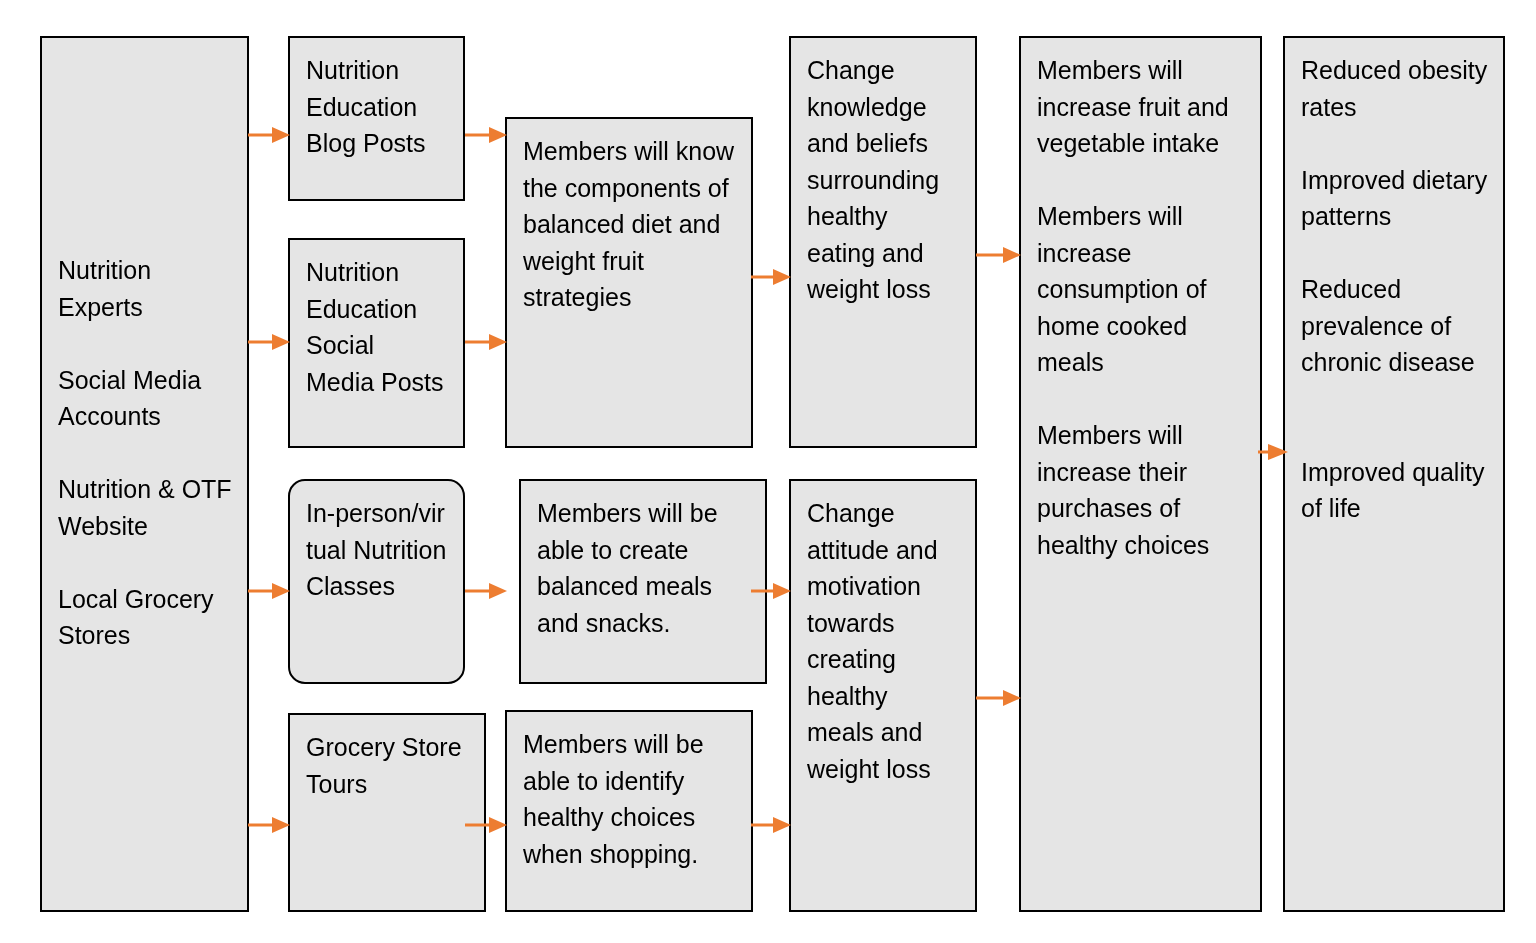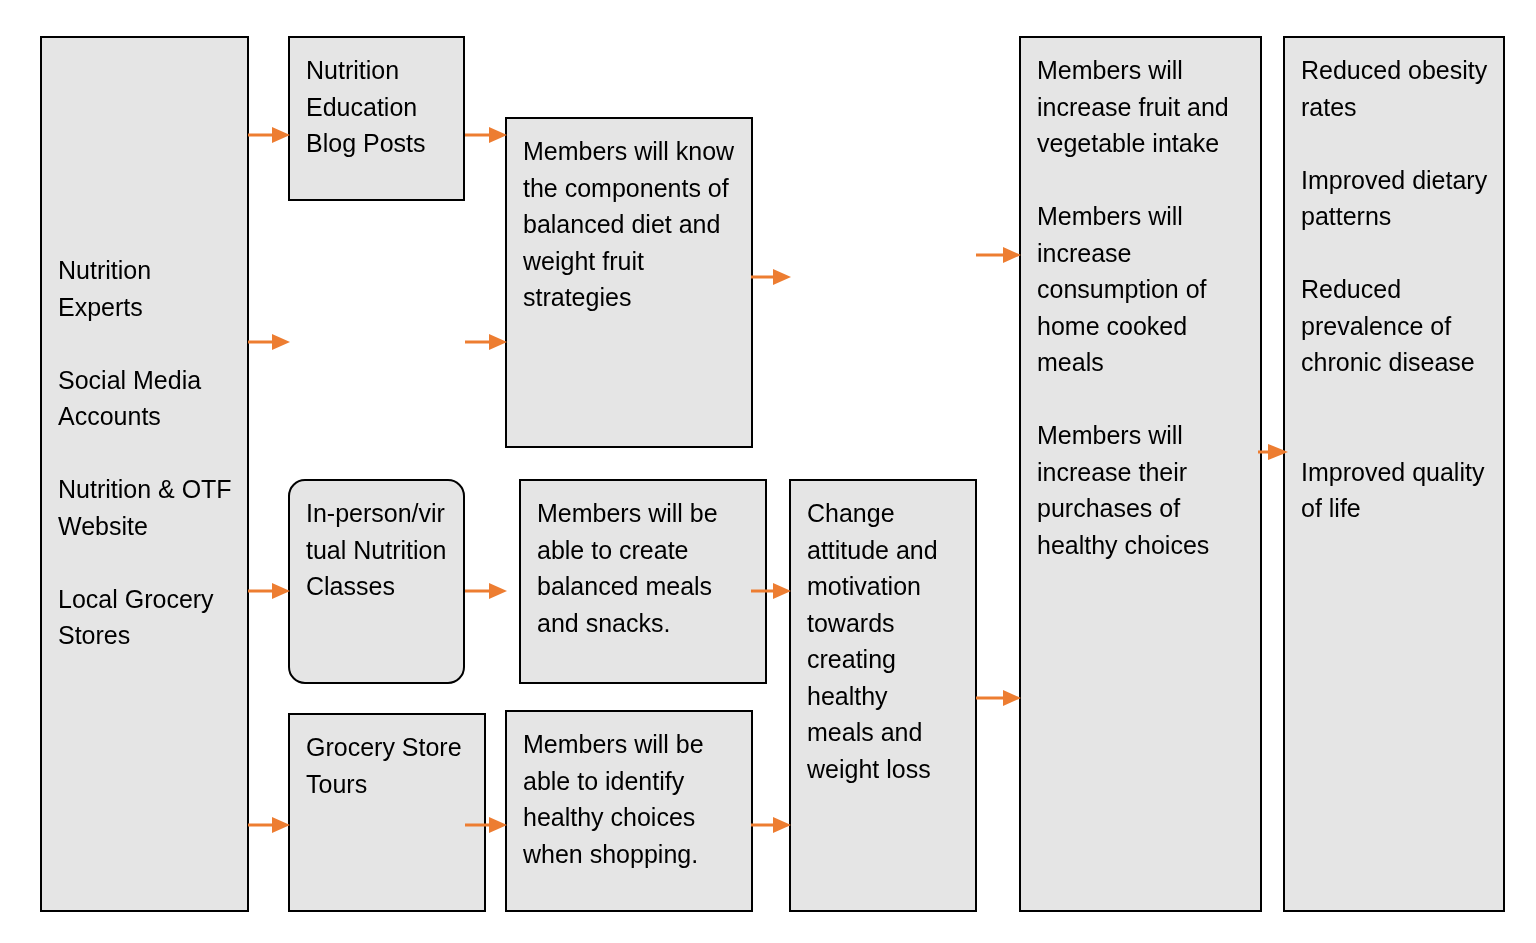--- a/index.html
+++ b/index.html
@@ -50,31 +50,33 @@
   <div class="node" style="left:40px; top:36px; width:209px; height:876px; padding-top:214px;">Nutrition Experts
 
 Social Media Accounts
 
 Nutrition &amp; OTF Website
 
 Local Grocery Stores</div>
 
   <div class="node" style="left:288px; top:36px; width:177px; height:165px;">Nutrition Education Blog Posts</div>
 
+  <div class="node" style="left:288px; top:238px; width:177px; height:210px;">Nutrition Education Social Media Posts</div>
 
   <div class="node breakword" style="left:288px; top:479px; width:177px; height:205px;">In-person/virtual Nutrition Classes</div>
 
   <div class="node" style="left:288px; top:713px; width:198px; height:199px;">Grocery Store Tours</div>
 
   <div class="node" style="left:505px; top:117px; width:248px; height:331px;">Members will know the components of balanced diet and weight fruit strategies</div>
 
   <div class="node" style="left:519px; top:479px; width:248px; height:205px;">Members will be able to create balanced meals and snacks.</div>
 
   <div class="node" style="left:505px; top:710px; width:248px; height:202px;">Members will be able to identify healthy choices when shopping.</div>
 
+  <div class="node" style="left:789px; top:36px; width:188px; height:412px;">Change knowledge and beliefs surrounding healthy eating and weight loss</div>
 
   <div class="node" style="left:789px; top:479px; width:188px; height:433px;">Change attitude and motivation towards creating healthy meals and weight loss</div>
 
   <div class="node" style="left:1283px; top:36px; width:222px; height:876px;">Reduced obesity rates
 
 Improved dietary patterns
 
 Reduced prevalence of chronic disease
 
 

